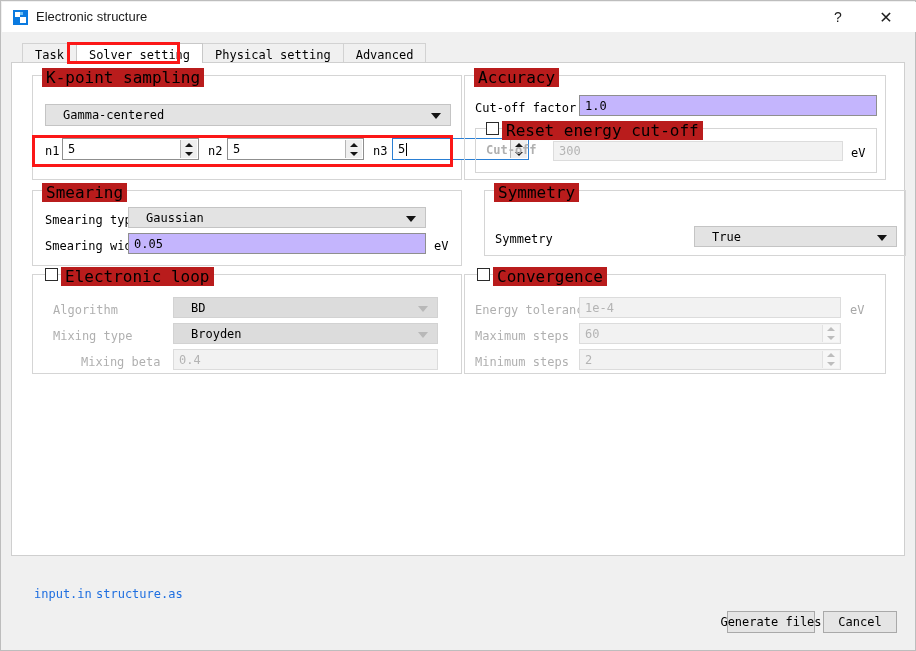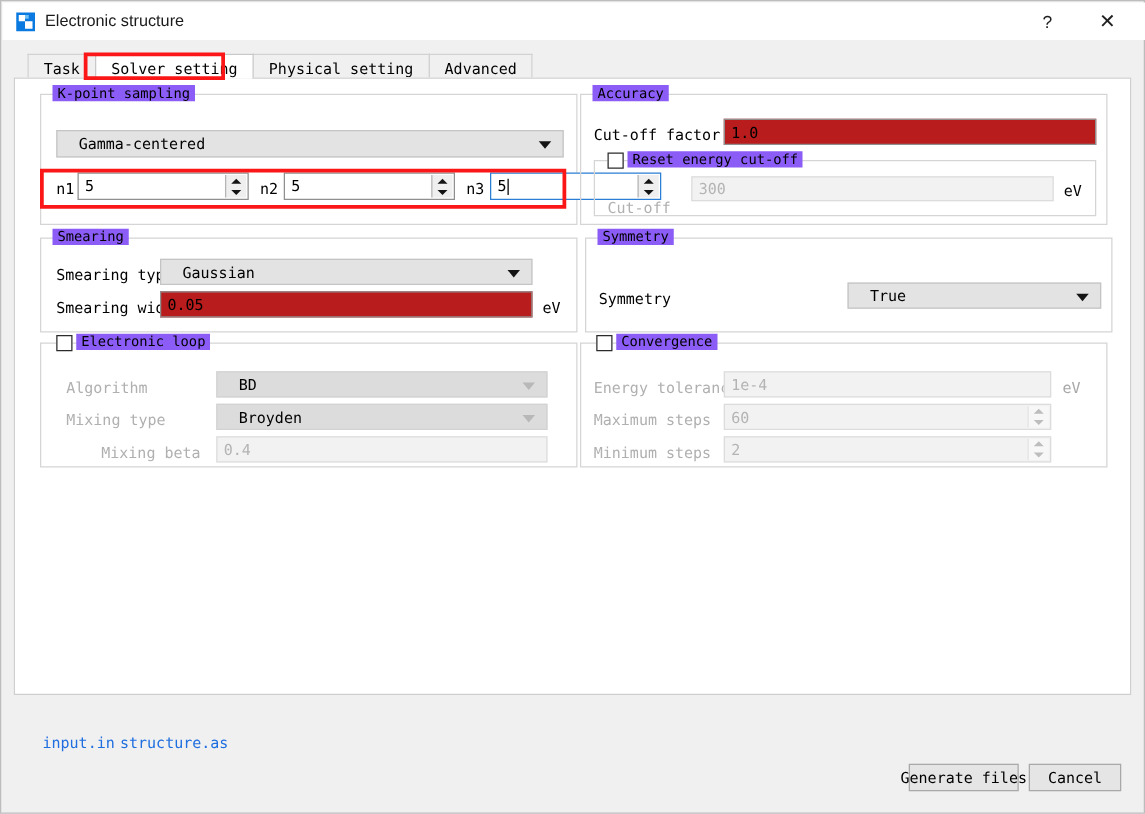--- a/index.html
+++ b/index.html
@@ -114,41 +114,41 @@
   
   .group {
     position: absolute;
     border: 1px solid #d5d5d5;
     box-sizing: border-box;
     background: transparent;
   }
   .group > .glabel {
     position: absolute;
     top: -8px; left: 9px;
-    background: #8b5cf6;
+    background: #b91c1c;
     padding: 0 4px;
-    font-size: 11px;
+    font-size: 16px;
     color: #000;
     white-space: nowrap;
   }
   .group.disabled > .glabel { color: #000; }
 
   .fld-label {
     position: absolute;
     font-size: 12px;
     color: #000;
     white-space: nowrap;
   }
   .fld-label.dis { color: #b0b0b0; }
 
   
   .lineedit {
     position: absolute;
     box-sizing: border-box;
-    background: #b91c1c;
+    background: #c4b5fd;
     border: 1px solid #8f8f8f;
     font-family: "DejaVu Sans Mono", monospace;
     font-size: 12px;
     color: #000;
     padding: 0 0 0 5px;
     display: flex;
     align-items: center;
   }
   .lineedit.dis {
     background: #f2f2f2;
@@ -347,21 +347,21 @@
 
       <div class="fld-label" style="left:10px; top:25px;">Cut-off factor</div>
       <div class="lineedit" style="left:114px; top:19px; width:298px; height:21px;">
         <span>1.0</span>
       </div>
 
       <div class="group" style="left:10px; top:52px; width:402px; height:45px;">
         <div class="checkbox" style="left:10px; top:-7px;"></div>
         <div class="glabel" style="left:26px; top:-8px;">Reset energy cut-off</div>
 
-        <div class="fld-label dis" style="left:10px; top:30px;">Cut-off</div>
+        <div class="fld-label dis" style="left:10px; top:14px;font-weight:bold;">Cut-off</div>
         <div class="lineedit dis" style="left:77px; top:12px; width:290px; height:20px;">
           <span>300</span>
         </div>
         <div class="unit" style="left:375px; top:17px;">eV</div>
       </div>
     </div>
 
     <div class="group" style="left:20px; top:127px; width:430px; height:76px;">
       <div class="glabel">Smearing</div>
 
@@ -371,21 +371,21 @@
         <span class="arrow"></span>
       </div>
 
       <div class="fld-label" style="left:12px; top:48px;">Smearing width</div>
       <div class="lineedit" style="left:95px; top:42px; width:298px; height:21px;">
         <span>0.05</span>
       </div>
       <div class="unit" style="left:401px; top:48px;">eV</div>
     </div>
 
-    <div class="group" style="left:456px; top:127px; width:422px; height:76px;">
+    <div class="group" style="left:472px; top:127px; width:422px; height:66px;">
       <div class="glabel">Symmetry</div>
 
       <div class="fld-label" style="left:10px; top:41px;">Symmetry</div>
       <div class="combo" style="left:209px; top:35px; width:203px; height:21px;">
         <span>True</span>
         <span class="arrow"></span>
       </div>
     </div>
 
     <div class="group disabled" style="left:20px; top:211px; width:430px; height:100px;">

